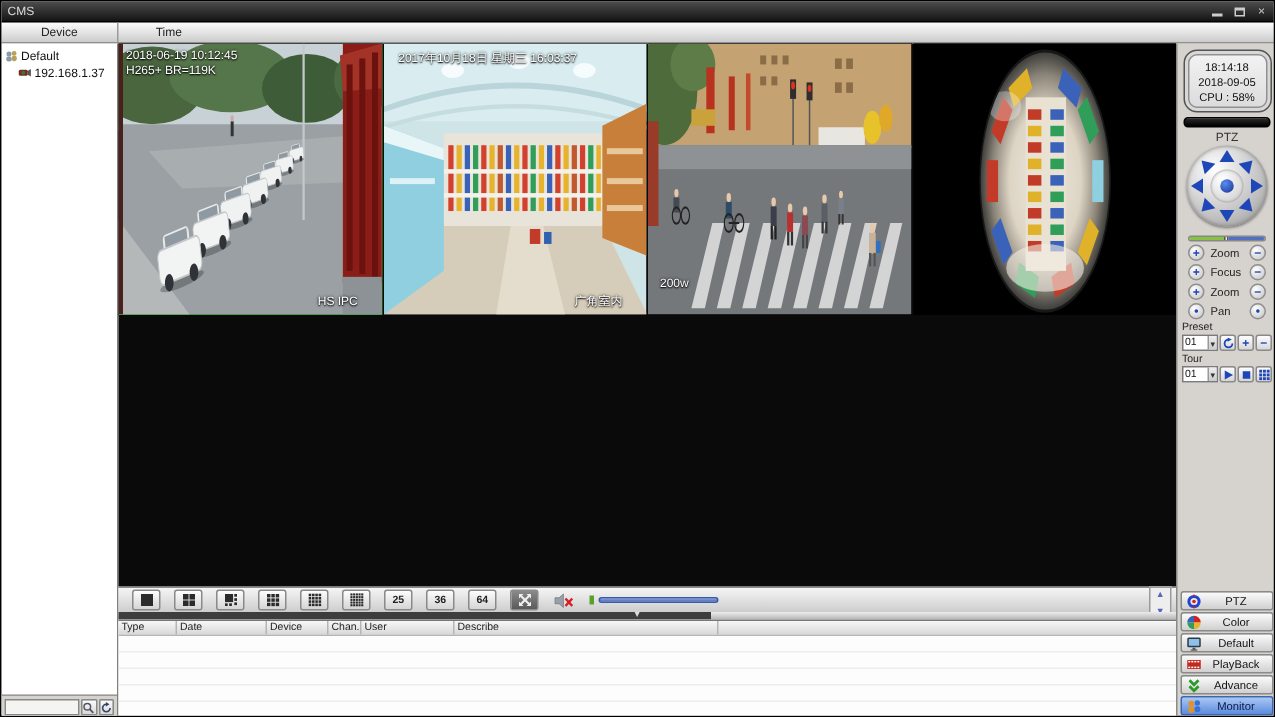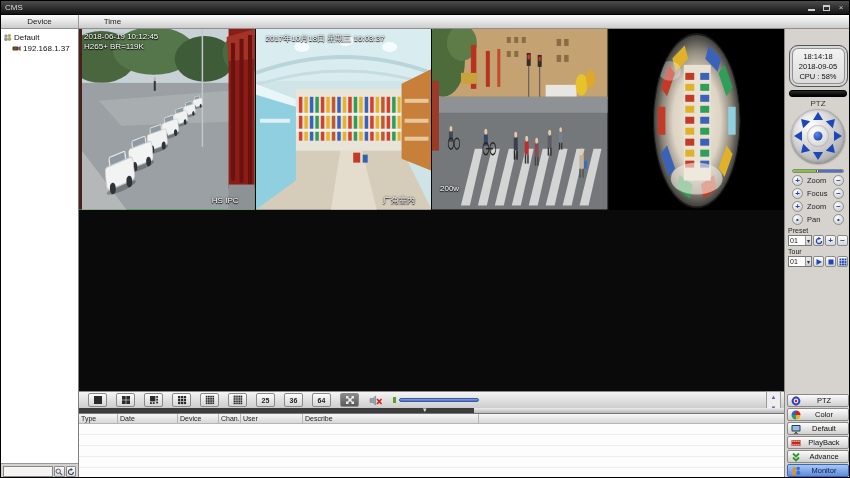--- a/index.html
+++ b/index.html
@@ -55,21 +55,21 @@
   .chev{position:absolute;left:344px;top:-2px;font-size:7px;color:#ddd;line-height:1}
 
   
   .logtable{position:absolute;left:0;top:384px;width:705px;height:66px;background:#fdfdfd;border-top:1px solid #777;overflow:hidden}
   .thead{display:flex;height:10px;background:linear-gradient(#f7f7f7,#d8d8d8);border-bottom:1px solid #b5b5b5;font-size:7px;color:#222}
   .th{border-right:1px solid #b5b5b5;padding:0 2px;overflow:hidden;white-space:nowrap;line-height:10px;flex:none}
   .trow{height:11px;border-bottom:1px solid #ededed}
 
   
   .rightpanel{position:absolute;left:783px;top:28px;width:67px;height:450px;background:#d6d3ce;border-left:1px solid #8a8a8a;display:flex;flex-direction:column;align-items:center}
-  .clockbox{width:59px;height:42px;margin-top:16px;border-radius:9px;border:1px solid #555;box-shadow:inset 0 0 0 2px #d8d8d8,inset 0 0 0 3px #909090;background:linear-gradient(#f4f4f4,#dadada);display:flex;flex-direction:column;align-items:center;justify-content:center;font-size:7.5px;color:#111;gap:1px}
+  .clockbox{width:59px;height:42px;margin-top:4px;border-radius:9px;border:1px solid #555;box-shadow:inset 0 0 0 2px #d8d8d8,inset 0 0 0 3px #909090;background:linear-gradient(#f4f4f4,#dadada);display:flex;flex-direction:column;align-items:center;justify-content:center;font-size:7.5px;color:#111;gap:1px}
   .cpubar{width:58px;height:7px;border-radius:3px;background:linear-gradient(#2a2a2a,#000);border:1px solid #000;margin-top:3px}
   .ptztitle{font-size:8px;color:#333;margin-top:2px}
   .wheel{position:relative;width:54px;height:54px;border-radius:50%;background:radial-gradient(circle at 35% 30%,#fff,#bdbdbd 65%,#8f8f8f);box-shadow:0 1px 2px rgba(0,0,0,.45),inset 0 0 3px #777;margin-top:1px;flex:none}
   .warrow{position:absolute;left:50%;top:50%;width:0;height:0;transform-origin:0 0}
   .warrow i{position:absolute;left:-5px;top:-24px;width:0;height:0;border-left:5px solid transparent;border-right:5px solid transparent;border-bottom:8px solid #1d46b8;display:block}
   .hub{position:absolute;left:50%;top:50%;transform:translate(-50%,-50%);width:22px;height:22px;border-radius:50%;background:radial-gradient(circle at 35% 30%,#fff,#c9c9c9);box-shadow:inset 0 0 2px #808080}
   .hubdot{position:absolute;left:50%;top:50%;transform:translate(-50%,-50%);width:9px;height:9px;border-radius:50%;background:radial-gradient(circle at 35% 30%,#5a8af0,#17338f)}
   .speed{display:flex;width:52px;height:4px;margin-top:6px;border:1px solid #888;border-radius:2px;overflow:hidden;flex:none}
   .speed .g{width:45%;background:#86c440}
   .speed .h{width:3px;background:#e8e8e8;border-left:1px solid #555;border-right:1px solid #555}

